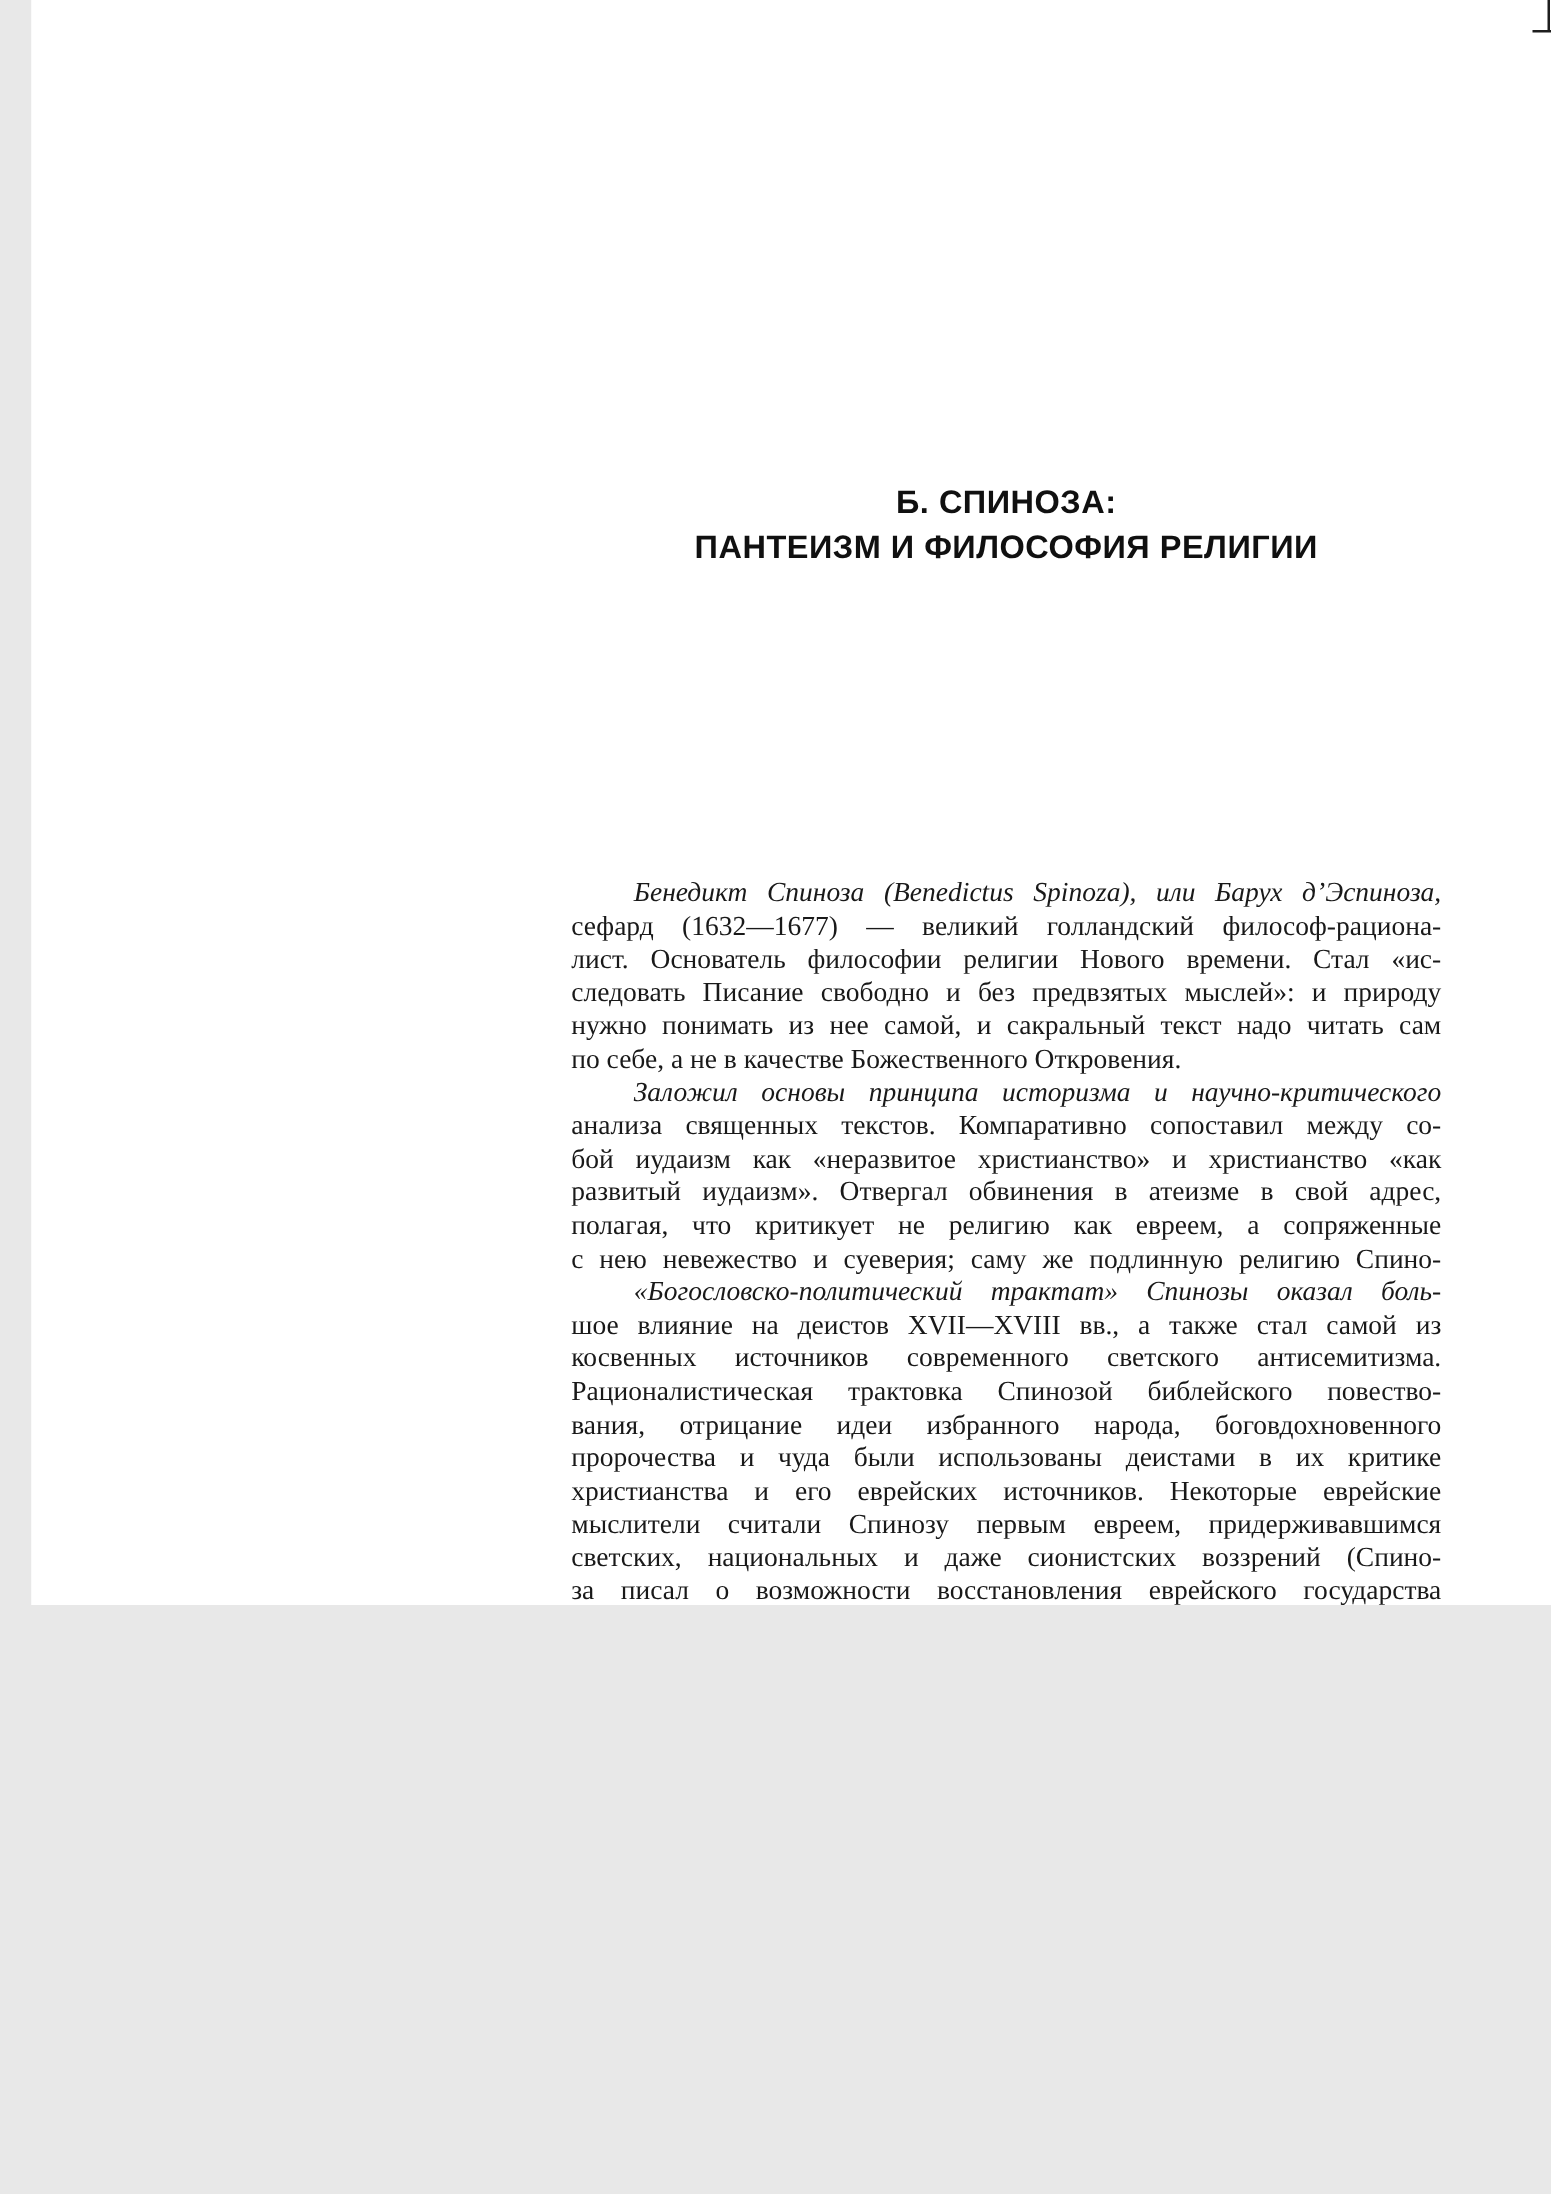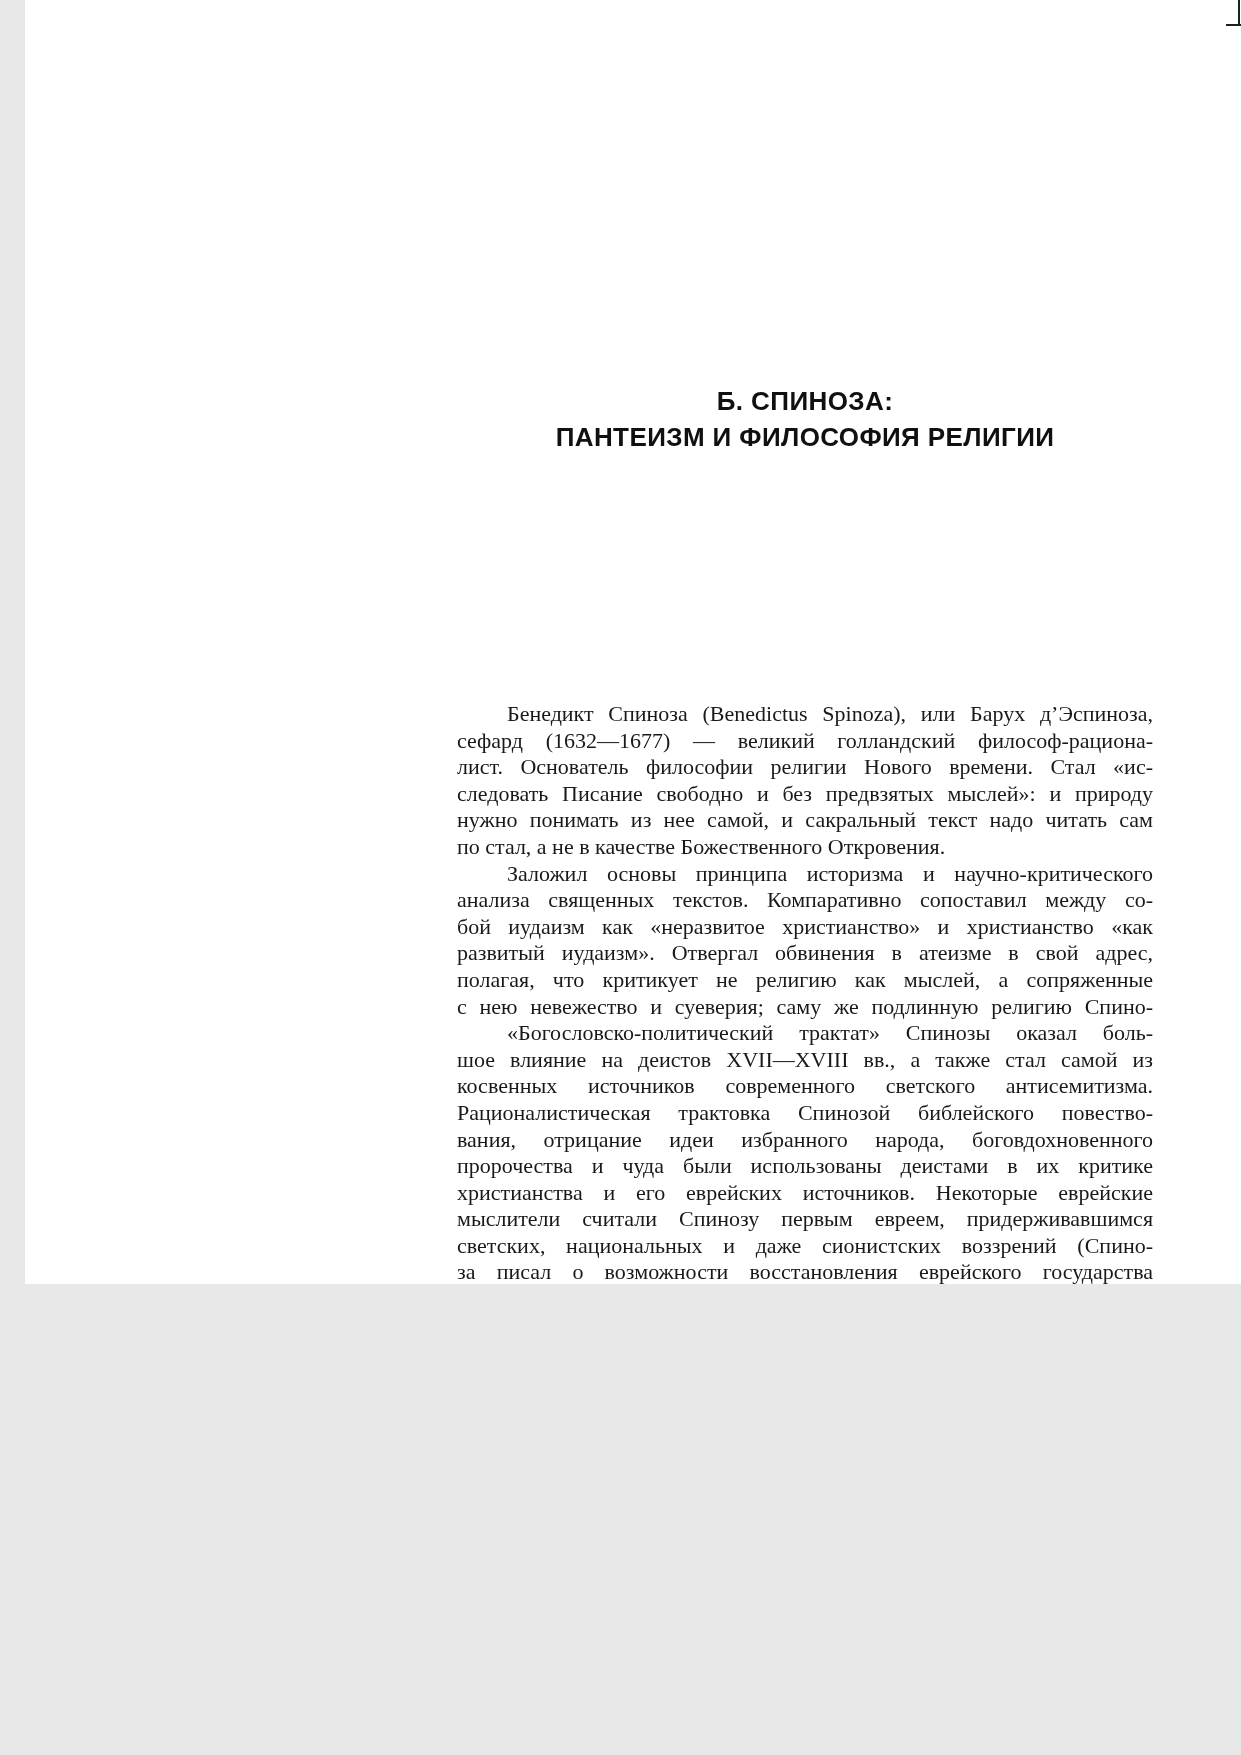--- a/index.html
+++ b/index.html
@@ -52,20 +52,21 @@
     line-height: 26.6px;
     color: #191919;
   }
   .body-text .line {
     text-align: justify;
     text-align-last: justify;
     white-space: normal;
   }
   .body-text .line.first {
     text-indent: 50px;
+    font-style: italic;
   }
   .body-text .line.last {
     text-align: left;
     text-align-last: left;
   }
 </style>
 </head>
 <body>
 
 <div class="page">
@@ -79,26 +80,26 @@
     <div>Б. СПИНОЗА:</div>
     <div>ПАНТЕИЗМ И ФИЛОСОФИЯ РЕЛИГИИ</div>
   </div>
 
   <div class="body-text">
       <div class="line first">Бенедикт Спиноза (Benedictus Spinoza), или Барух д’Эспиноза,</div>
       <div class="line">сефард (1632—1677) — великий голландский философ-рациона-</div>
       <div class="line">лист. Основатель философии религии Нового времени. Стал «ис-</div>
       <div class="line">следовать Писание свободно и без предвзятых мыслей»: и природу</div>
       <div class="line">нужно понимать из нее самой, и сакральный текст надо читать сам</div>
-      <div class="line last">по стал, а не в качестве Божественного Откровения.</div>
+      <div class="line last">по себе, а не в качестве Божественного Откровения.</div>
       <div class="line first">Заложил основы принципа историзма и научно-критического</div>
       <div class="line">анализа священных текстов. Компаративно сопоставил между со-</div>
       <div class="line">бой иудаизм как «неразвитое христианство» и христианство «как</div>
       <div class="line">развитый иудаизм». Отвергал обвинения в атеизме в свой адрес,</div>
-      <div class="line">полагая, что критикует не религию как мыслей, а сопряженные</div>
+      <div class="line">полагая, что критикует не религию как евреем, а сопряженные</div>
       <div class="line">с нею невежество и суеверия; саму же подлинную религию Спино-</div>
       <div class="line first">«Богословско-политический трактат» Спинозы оказал боль-</div>
       <div class="line">шое влияние на деистов XVII—XVIII вв., а также стал самой из</div>
       <div class="line">косвенных источников современного светского антисемитизма.</div>
       <div class="line">Рационалистическая трактовка Спинозой библейского повество-</div>
       <div class="line">вания, отрицание идеи избранного народа, боговдохновенного</div>
       <div class="line">пророчества и чуда были использованы деистами в их критике</div>
       <div class="line">христианства и его еврейских источников. Некоторые еврейские</div>
       <div class="line">мыслители считали Спинозу первым евреем, придерживавшимся</div>
       <div class="line">светских, национальных и даже сионистских воззрений (Спино-</div>

